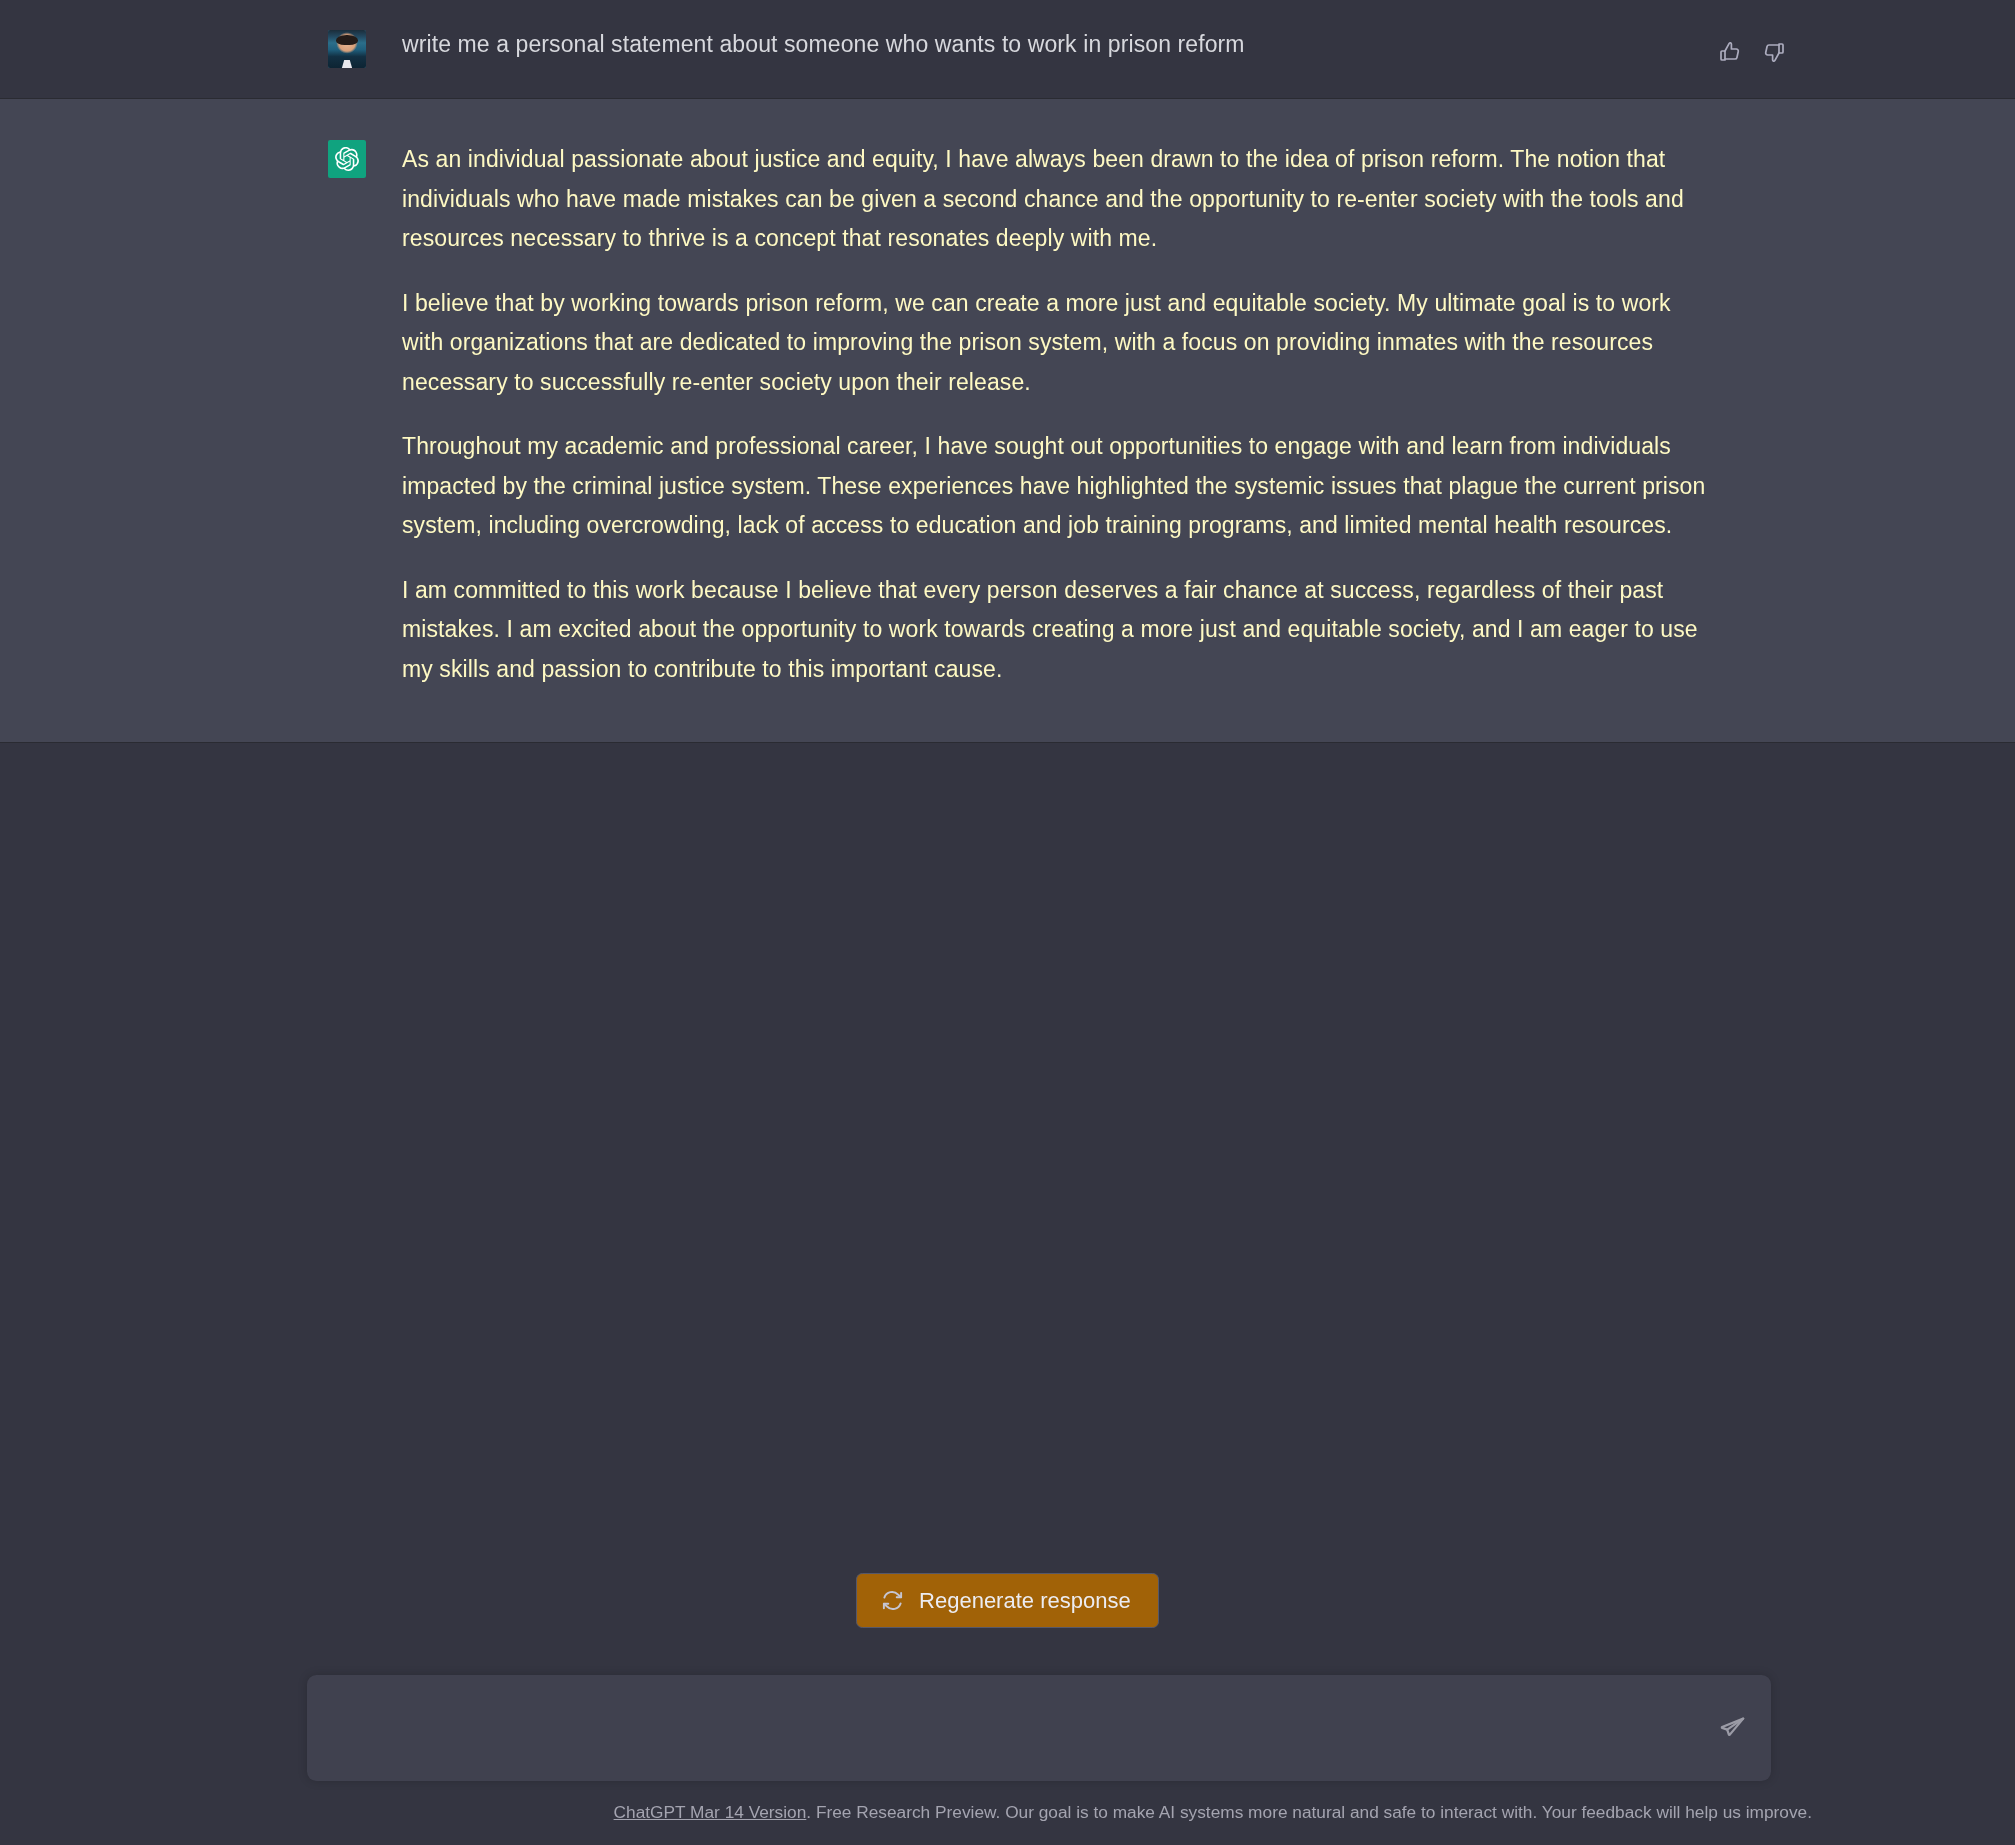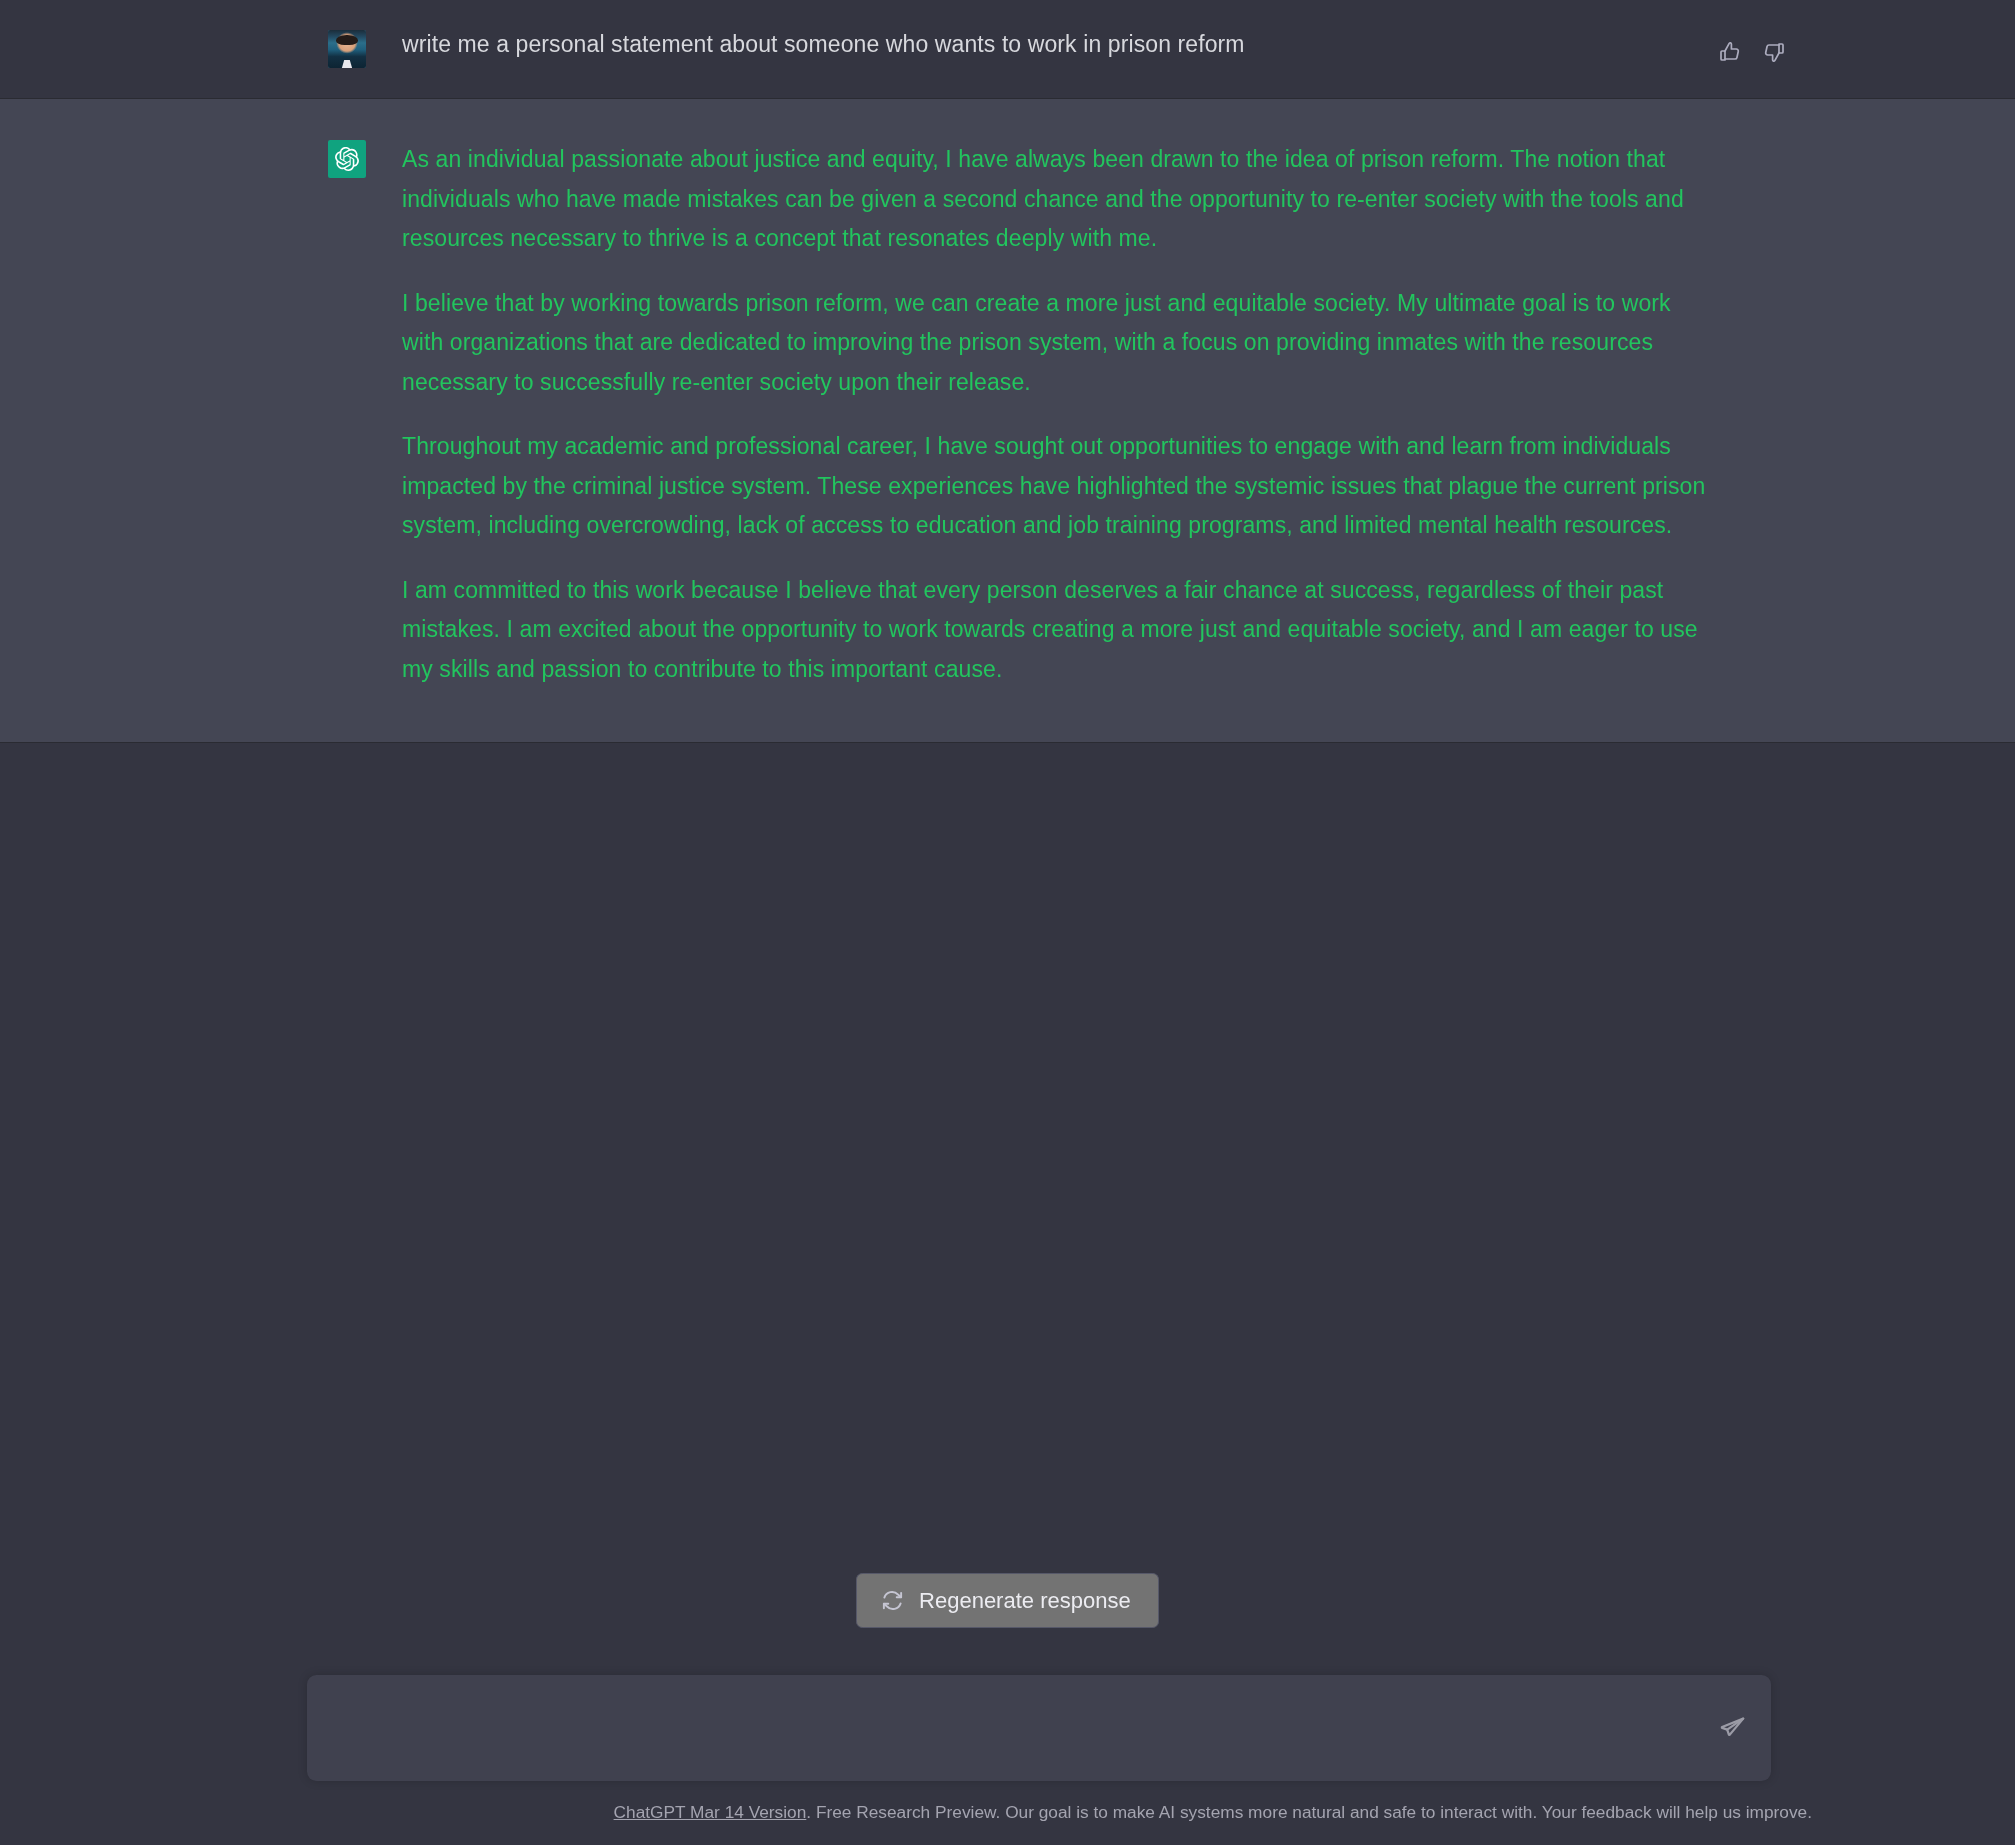--- a/index.html
+++ b/index.html
@@ -131,21 +131,21 @@
   
   .msg-body {
     flex: 1 1 auto;
     min-width: 0;
     max-width: 1312px;
   }
 
   .msg-body p {
     font-size: 23px;
     line-height: 1.72;
-    color: #22c55e;
+    color: #fef9c3;
     margin-bottom: 25px;
     letter-spacing: 0.1px;
   }
 
   .msg-body p:last-child { margin-bottom: 4px; }
 
   .msg-row.user .msg-body p {
     font-size: 23px;
     line-height: 1.3;
     margin-bottom: 0;
@@ -198,21 +198,21 @@
     left: 0;
     width: 2015px;
     display: flex;
     justify-content: center;
   }
 
   .regenerate-btn {
     display: flex;
     align-items: center;
     gap: 14.7px;
-    background: #737373;
+    background: #a16207;
     border: 1px solid #565869;
     border-radius: 6.3px;
     padding: 13.6px 27px 13.6px 24px;
     color: #ececf1;
     font-size: 22px;
     cursor: pointer;
     font-family: "Liberation Sans", sans-serif;
   }
 
   .regenerate-btn svg {

